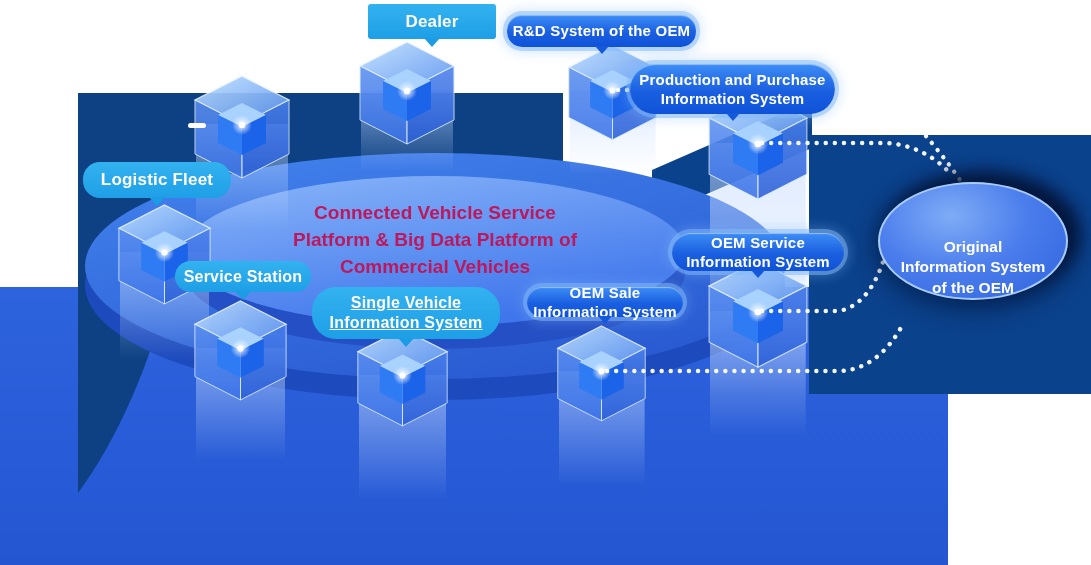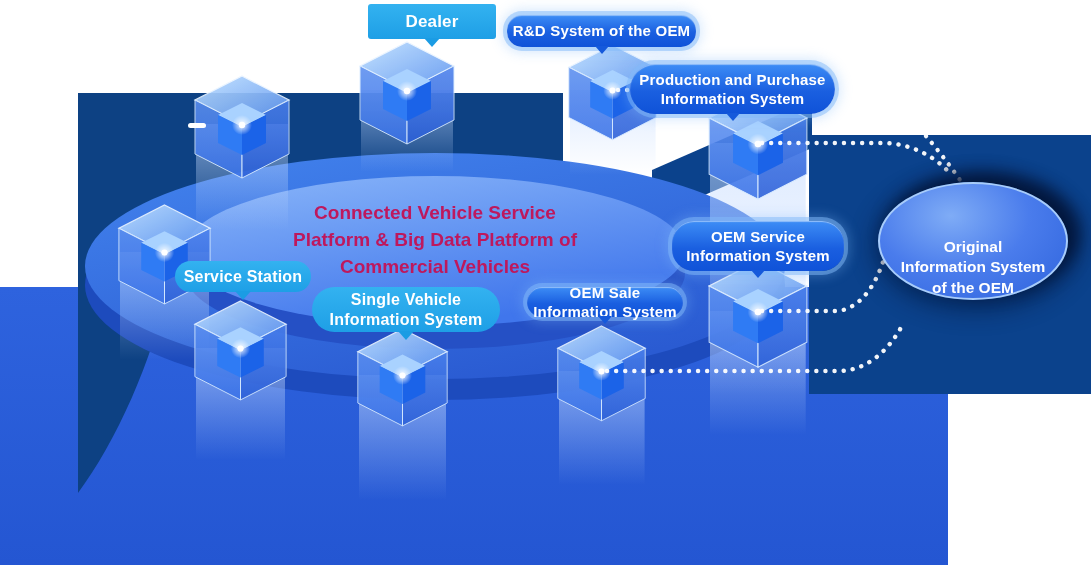--- a/index.html
+++ b/index.html
@@ -36,24 +36,24 @@
     content:"";position:absolute;left:50%;bottom:-7px;margin-left:-7px;
     border-left:7px solid transparent;border-right:7px solid transparent;
     border-top:8px solid #1559DB;
   }
 
   
   #lbl-dealer        {left:368px;top:4px;  width:128px;height:35px;border-radius:3px;}
   #lbl-vehicle-owner {left:150px;top:37px; width:206px;height:35px;border-radius:3px;}
   #lbl-logistic      {left:83px; top:162px;width:148px;height:36px;border-radius:17px;}
   #lbl-service       {left:175px;top:261px;width:136px;height:31px;border-radius:16px;font-size:16px;}
-  #lbl-single        {left:312px;top:287px;width:188px;height:45px;border-radius:24px;font-size:16px;line-height:1.25;}
+  #lbl-single        {left:312px;top:287px;width:188px;height:52px;border-radius:24px;font-size:16px;line-height:1.25;text-decoration:underline;}
   #lbl-rnd           {left:507px;top:15px; width:189px;height:32px;border-radius:15px;}
   #lbl-production    {left:630px;top:56px; width:205px;height:50px;border-radius:25px;margin-top:8px;}
-  #lbl-oem-service   {left:672px;top:221px;width:172px;height:50px;border-radius:22px;}
+  #lbl-oem-service   {left:672px;top:233px;width:172px;height:38px;border-radius:22px;}
   #lbl-oem-sale      {left:527px;top:287px;width:156px;height:30px;border-radius:22px;}
 
   
   #platform-caption{
     position:absolute;left:235px;top:199px;width:400px;height:85px;
     color:#be185d;font-size:19px;line-height:27px;font-weight:bold;
     text-align:center;white-space:pre-line;
   }
 
   
@@ -166,20 +166,23 @@
       <path d="M762,311 H838 C862,308 878,282 886,252"></path>
       <path d="M607,371 H838 C866,371 888,352 903,324"></path>
     </g>
 
     <rect x="188" y="123" width="18" height="5" rx="2.5" fill="#FFFFFF"></rect>
   </svg>
 
   <div class="lbl cyan" id="lbl-dealer">
     <span>Dealer</span>
   </div>
+  <div class="lbl cyan" id="lbl-logistic">
+    <span>Logistic Fleet</span>
+  </div>
   <div class="lbl cyan" id="lbl-service">
     <span>Service Station</span>
   </div>
   <div class="lbl cyan" id="lbl-single">
     <span>Single Vehicle
 Information System</span>
   </div>
 
   <div class="lbl pill" id="lbl-rnd">
     <span>R&amp;D System of the OEM</span>

